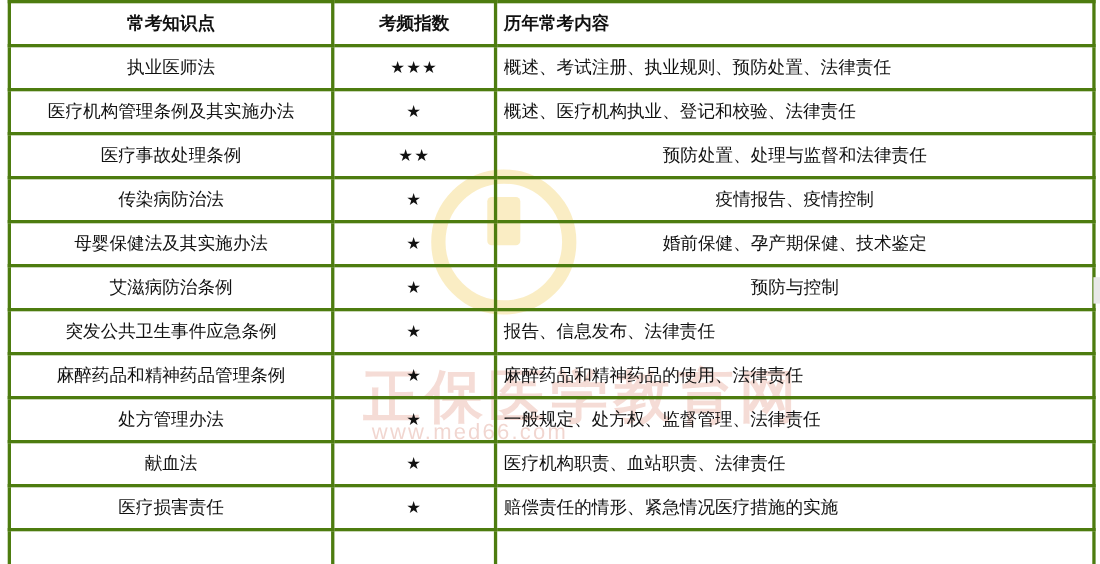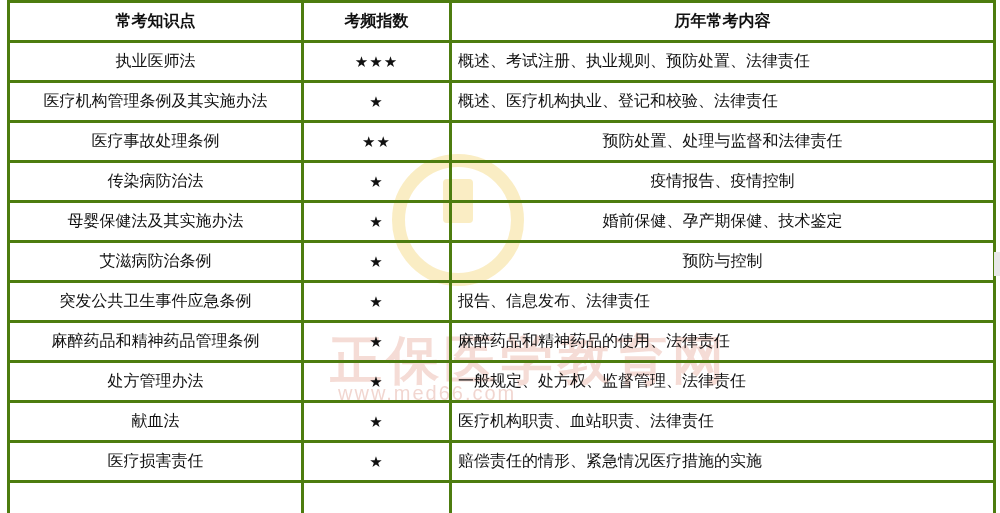--- a/index.html
+++ b/index.html
@@ -141,21 +141,21 @@
   <table class="exam-table">
     <colgroup>
       <col class="c1">
         <col class="c2">
         <col class="c3">
     </colgroup>
     <tbody id="table-body">
       <tr class="hdr">
         <td class="col-topic">常考知识点</td>
         <td class="col-index">考频指数</td>
-        <td class="col-content" style="text-align:center">历年常考内容</td>
+        <td class="col-content" style="text-align:left">历年常考内容</td>
       </tr>
     <tr>
           <td class="col-topic">执业医师法</td>
           <td class="col-index"><span class="stars">★★★</span></td>
           <td class="col-content content-dark">概述、考试注册、执业规则、预防处置、法律责任</td>
         </tr>
         <tr>
           <td class="col-topic">医疗机构管理条例及其实施办法</td>
           <td class="col-index"><span class="stars">★</span></td>
           <td class="col-content content-dark">概述、医疗机构执业、登记和校验、法律责任</td>

